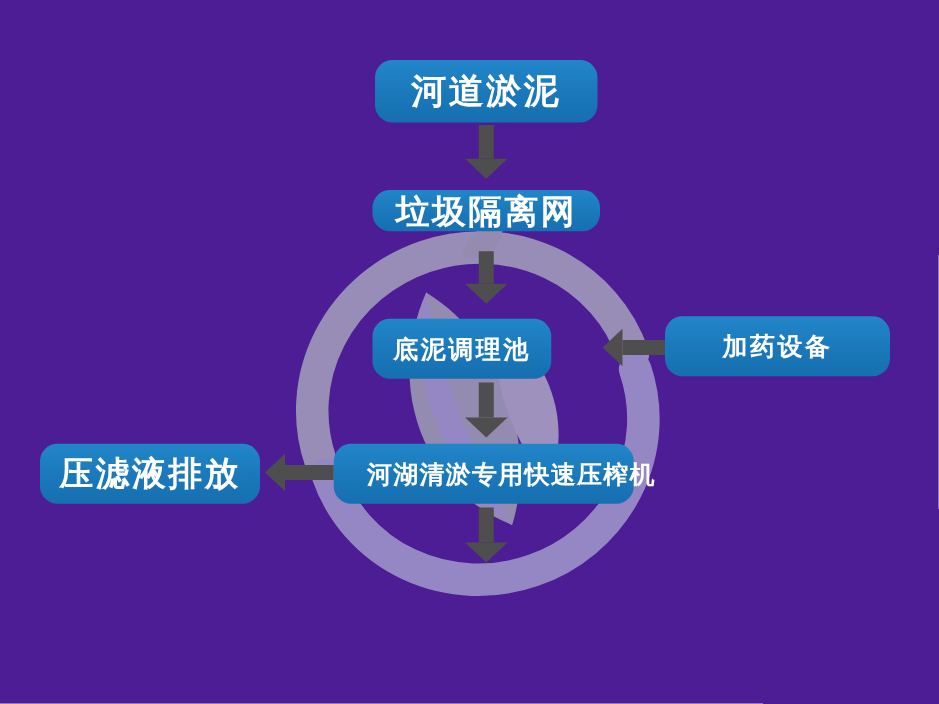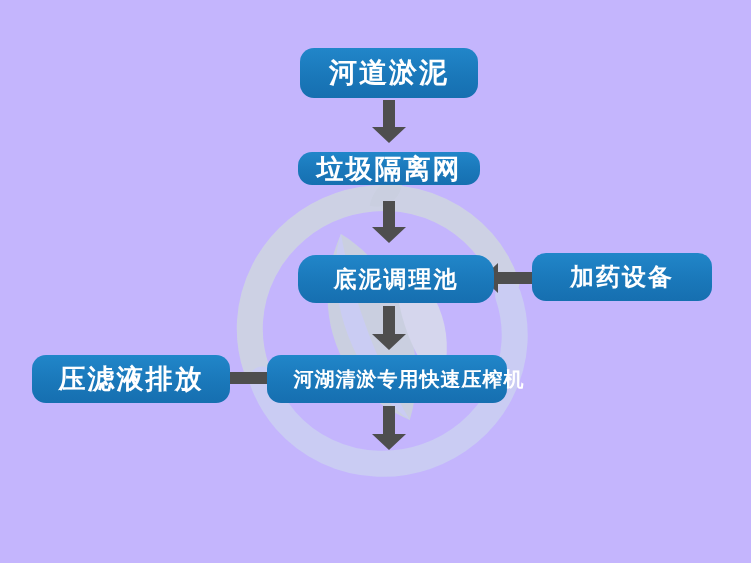--- a/index.html
+++ b/index.html
@@ -3,21 +3,21 @@
 <meta charset="utf-8">
 <style>
   * { margin: 0; padding: 0; box-sizing: border-box; }
   html, body { background: #ffffff; }
   body { font-family: "Liberation Sans", "DejaVu Sans", sans-serif; }
 
   .canvas {
     position: relative;
     width: 751px;
     height: 563px;
-    background: #c4b5fd;
+    background: #4c1d95;
     overflow: hidden;
   }
 
   
   .watermark {
     position: absolute;
     left: 222px;
     top: 178px;
     width: 320px;
     height: 300px;
@@ -38,24 +38,24 @@
     border-radius: 14px;
     color: #ffffff;
     font-weight: 700;
     letter-spacing: 2px;
     text-align: center;
     white-space: nowrap;
   }
 
   .node-1 { left: 300px; top:  48px; width: 178px; height: 50px; font-size: 28px; }
   .node-2 { left: 298px; top: 152px; width: 182px; height: 33px; font-size: 27px; }
-  .node-3 { left: 298px; top: 255px; width: 196px; height: 48px; font-size: 23px; border-radius: 18px; }
-  .node-4 { left: 532px; top: 253px; width: 180px; height: 48px; font-size: 24px; }
+  .node-3 { left: 298px; top: 255px; width: 143px; height: 48px; font-size: 20px; }
+  .node-4 { left: 532px; top: 253px; width: 180px; height: 48px; font-size: 20px; }
   .node-5 { left: 267px; top: 355px; width: 240px; height: 48px; font-size: 20px; letter-spacing: 1px; padding-left: 44px; }
-  .node-6 { left:  32px; top: 355px; width: 198px; height: 48px; font-size: 27px; }
+  .node-6 { left:  32px; top: 355px; width: 176px; height: 48px; font-size: 27px; }
   .node-7 { left: 298px; top: 456px; width: 182px; height: 49px; font-size: 27px; }
 
   
   .arrow { position: absolute; z-index: 1; }
 
   .arrow-down { width: 34px; }
   .arrow-down .shaft {
     width: 12px; margin: 0 auto;
     background: #4e4e4e;
   }

